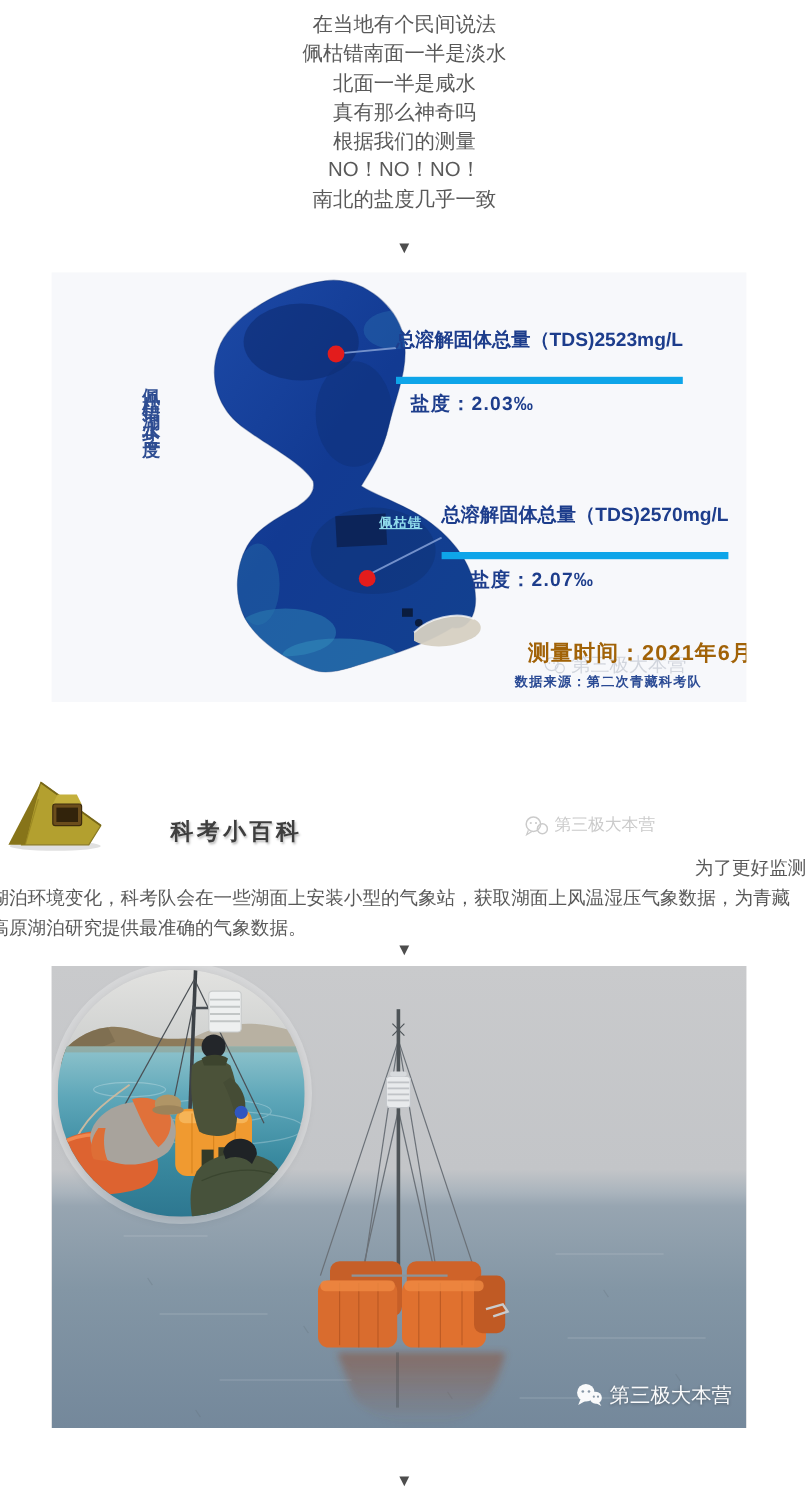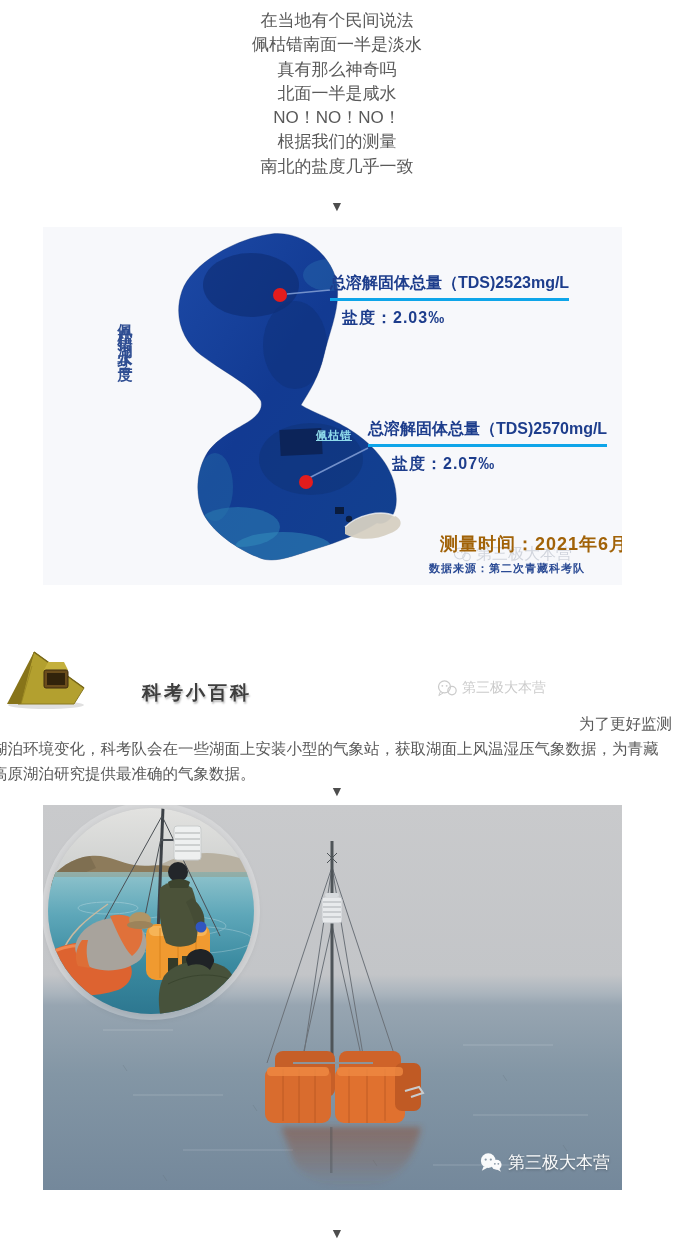--- a/index.html
+++ b/index.html
@@ -18,21 +18,21 @@
   #arrow2{top:784px}
   #arrow3{top:1226px}
   
   .infographic{position:absolute;left:43px;top:227px;width:579px;height:358px;
                background:#f7f8fb;overflow:hidden;}
   .lake-svg{position:absolute;left:0;top:0;}
   .v-title{position:absolute;left:72px;top:84px;writing-mode:vertical-rl;
            font-size:15px;font-weight:700;color:#2e4d92;letter-spacing:7px;}
   .meas-label{position:absolute;z-index:3;color:#1d3d8c;font-weight:700;}
   .meas-label .tds{display:inline-block;font-size:16px;white-space:nowrap;
-                   border-bottom:3px solid #0ea5e9;padding-bottom:4px;}
+                   border-bottom:6px solid #0ea5e9;padding-bottom:20px;}
   .meas-label .sal{margin-top:7px;font-size:16px;letter-spacing:1px;white-space:nowrap;}
   #label-n{left:287px;top:46px;}
   #label-n .sal{padding-left:12px;}
   #label-s{left:325px;top:192px;}
   #label-s .sal{padding-left:24px;}
   .dot{position:absolute;width:14px;height:14px;border-radius:50%;background:#e31c1c;z-index:3;}
   #dot-n{left:230px;top:61px;}
   #dot-s{left:256px;top:248px;}
   .dark-patch{position:absolute;left:237px;top:202px;width:42px;height:26px;
               background:rgba(8,18,48,0.5);transform:rotate(-3deg);z-index:2;}
@@ -66,24 +66,24 @@
                    opacity:.96;white-space:nowrap;}
 </style>
 </head>
 <body>
 
 <div id="page">
 
   <div class="intro">
     <div>在当地有个民间说法</div>
     <div>佩枯错南面一半是淡水</div>
+    <div>北面一半是咸水</div>
     <div>真有那么神奇吗</div>
-    <div>北面一半是咸水</div>
+    <div>根据我们的测量</div>
     <div>NO！NO！NO！</div>
-    <div>根据我们的测量</div>
     <div>南北的盐度几乎一致</div>
   </div>
 
   <div id="arrow1" class="arrow">▼</div>
 
   <div class="infographic">
 
     <svg class="lake-svg" width="579" height="358" viewBox="0 0 579 358">
       <defs>
         <linearGradient id="lakeBody" x1="0" y1="0" x2="1" y2="1">

